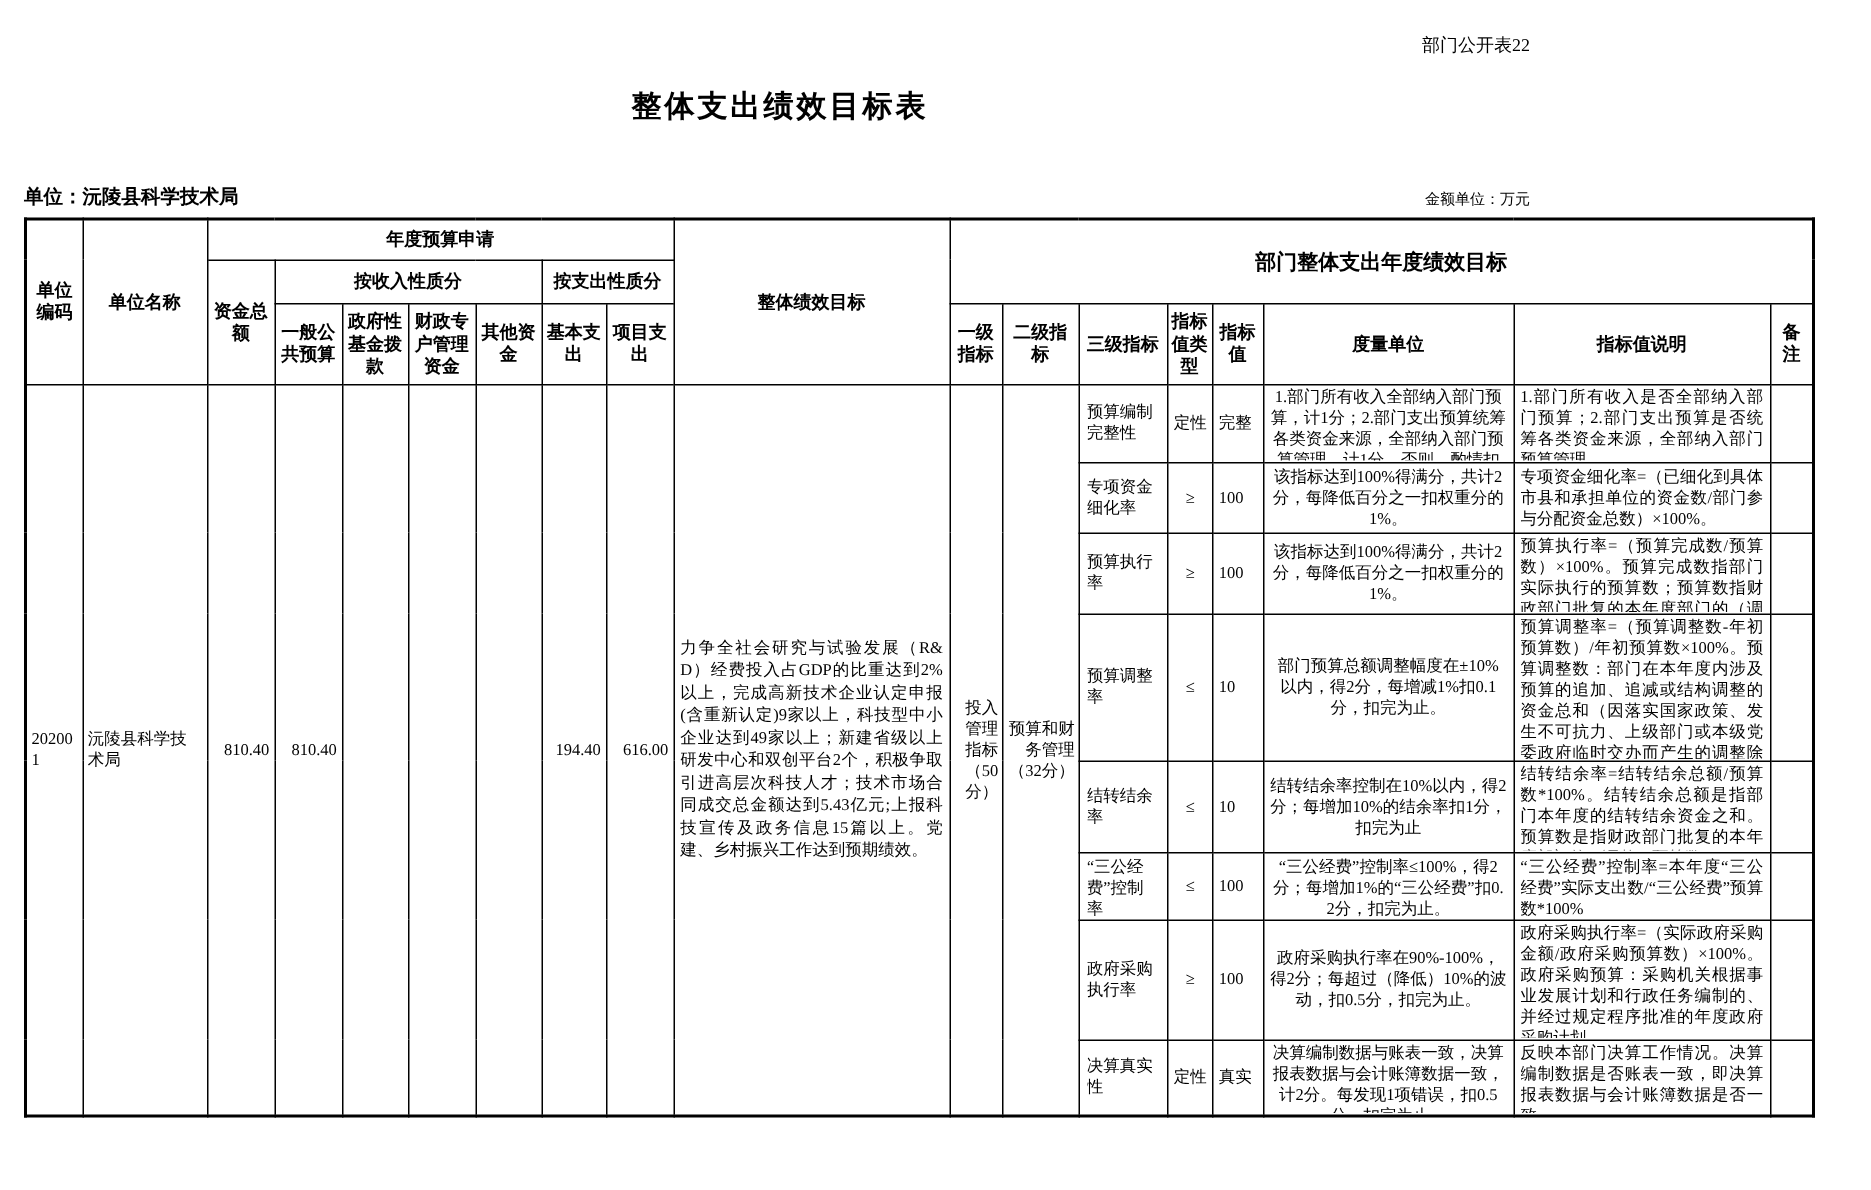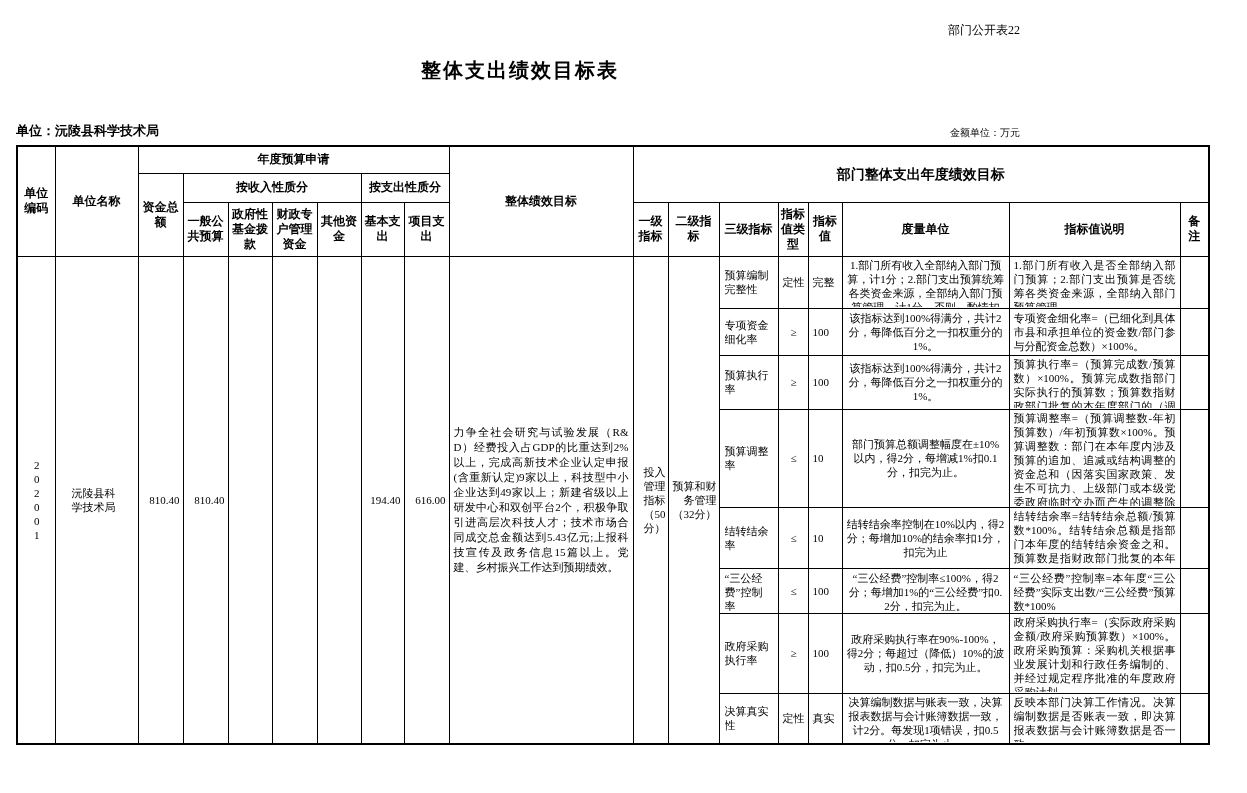--- a/index.html
+++ b/index.html
@@ -44,21 +44,21 @@
     font-size:11px; line-height:14px;
     font-family:"Liberation Serif","DejaVu Serif",serif;
     padding:1px 3px;
   }
   tr.hA { height:27px; } tr.hB { height:29px; } tr.hC { height:54px; }
   tr.ir0 { height:51px; } tr.ir1 { height:47px; } tr.ir2 { height:53px; }
   tr.ir3 { height:97px; } tr.ir4 { height:60px; } tr.ir5 { height:42px; }
   tr.ir6 { height:79px; } tr.ir7 { height:49px; }
 
   td.num { text-align:right; padding-right:3px; }
-  td.code, td.name { text-align:left; padding:2px 16px; }
+  td.code, td.name { text-align:left; padding:2px 3px; }
   td.goal { text-align:justify; padding:2px 4px; line-height:15px; }
   td.lvl { text-align:right; padding:2px 2px;margin-left:48px; }
   td.l3  { text-align:left; padding:2px 5px; }
   td.vt  { text-align:center; padding-left:4px; }
   td.val { text-align:left; padding-left:4px; }
   td.measure { text-align:center; padding:1px 4px; }
   td.desc { text-align:justify; padding:1px 4px; }
   .cb { overflow:hidden; }
   tr.ir0 .cb { max-height:49px; } tr.ir1 .cb { max-height:45px; }
   tr.ir2 .cb { max-height:51px; } tr.ir3 .cb { max-height:95px; }

